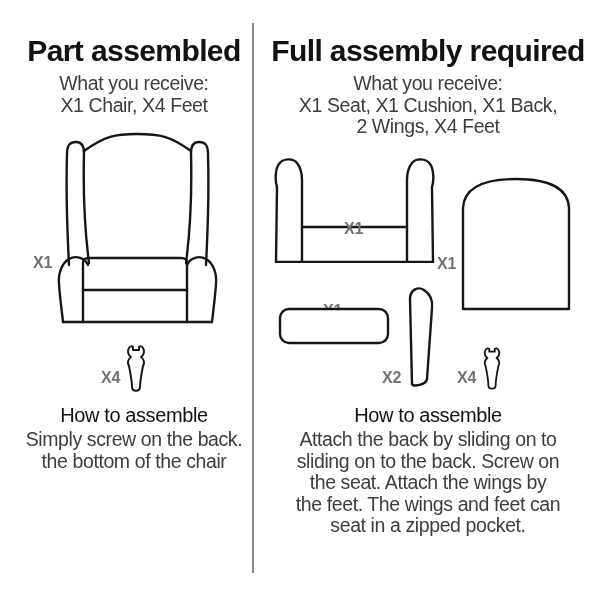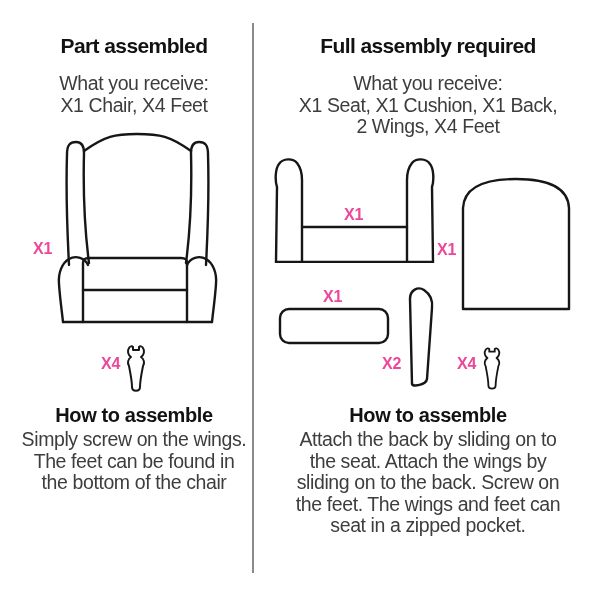--- a/index.html
+++ b/index.html
@@ -2,33 +2,33 @@
 <html><head>
 <meta charset="utf-8">
 <style>
   html,body{margin:0;padding:0;background:#fff;}
   #stage{
     position:relative;width:602px;height:602px;background:#ffffff;
     font-family:"Liberation Sans",sans-serif;overflow:hidden;
   }
   .abs{position:absolute;}
   .panel-title{
-    width:100%;text-align:center;font-size:21px;font-weight:700;
+    width:100%;text-align:center;font-size:30px;font-weight:700;
     color:#121212;letter-spacing:-0.6px;
   }
   .sub-line,.body-line{
     width:100%;text-align:center;font-size:19.5px;color:#3d3d3d;
     line-height:21.6px;letter-spacing:-0.4px;
   }
   .how-title{
-    width:100%;text-align:center;font-size:20px;font-weight:700;
+    width:100%;text-align:center;font-size:20px;font-weight:400;
     color:#121212;letter-spacing:-0.4px;
   }
   .qty-label{
-    font-size:16px;font-weight:600;color:#ec4899;letter-spacing:-0.2px;
+    font-size:16px;font-weight:600;color:#737373;letter-spacing:-0.2px;margin-top:14px;
   }
   #divider{
     left:252px;top:23px;width:2px;height:550px;background:#8a8a8a;
   }
   .col-left{left:6px;width:256px;}
   .col-right{left:255px;width:346px;}
   svg{display:block;}
   svg path,svg rect{fill:#ffffff;stroke:#161616;stroke-width:2.4;
     stroke-linejoin:round;stroke-linecap:round;}
   svg .open{fill:none;}
@@ -63,22 +63,21 @@
 
   <div class="abs qty-label" style="left:101px;top:355px;">X4</div>
   <div class="abs" style="left:125px;top:342px;">
     <svg width="22" height="52" viewBox="0 0 22 52">
       <path style="stroke-width:2" d="M 6,15 C 3,13 2,9 4,6 C 5,4 7,4 8,5 L 8,8 L 14,8 L 14,5 C 15,4 17,4 18,6 C 20,9 19,13 16,15 C 19,17 20,21 18,24 C 16,34 15,42 15,45 C 15,50 7,50 7,45 C 7,42 6,34 4,24 C 2,21 3,17 6,15 Z"></path>
     </svg>
   </div>
 
   <div class="abs how-title col-left" style="top:404px;">How to assemble</div>
   <div class="abs col-left" style="top:429px;">
-    <div class="body-line">Simply screw on the wings.</div>
-    <div class="body-line">The feet can be found in</div>
+    <div class="body-line">Simply screw on the back.</div>
     <div class="body-line">the bottom of the chair</div>
   </div>
 
   <div class="abs panel-title col-right" style="top:34px;">Full assembly required</div>
 
   <div class="abs col-right" style="top:73px;">
     <div class="sub-line">What you receive:</div>
     <div class="sub-line">X1 Seat, X1 Cushion, X1 Back,</div>
     <div class="sub-line">2 Wings, X4 Feet</div>
   </div>
@@ -117,19 +116,19 @@
   <div class="abs qty-label" style="left:457px;top:355px;">X4</div>
   <div class="abs" style="left:482px;top:344px;">
     <svg width="20" height="48" viewBox="0 0 22 52">
       <path style="stroke-width:2" d="M 6,15 C 3,13 2,9 4,6 C 5,4 7,4 8,5 L 8,8 L 14,8 L 14,5 C 15,4 17,4 18,6 C 20,9 19,13 16,15 C 19,17 20,21 18,24 C 16,34 15,42 15,45 C 15,50 7,50 7,45 C 7,42 6,34 4,24 C 2,21 3,17 6,15 Z"></path>
     </svg>
   </div>
 
   <div class="abs how-title col-right" style="top:404px;">How to assemble</div>
   <div class="abs col-right" style="top:429px;">
     <div class="body-line">Attach the back by sliding on to</div>
+    <div class="body-line">sliding on to the back. Screw on</div>
     <div class="body-line">the seat. Attach the wings by</div>
-    <div class="body-line">sliding on to the back. Screw on</div>
     <div class="body-line">the feet. The wings and feet can</div>
     <div class="body-line">seat in a zipped pocket.</div>
   </div>
 
 </div>
 
 </body></html>

